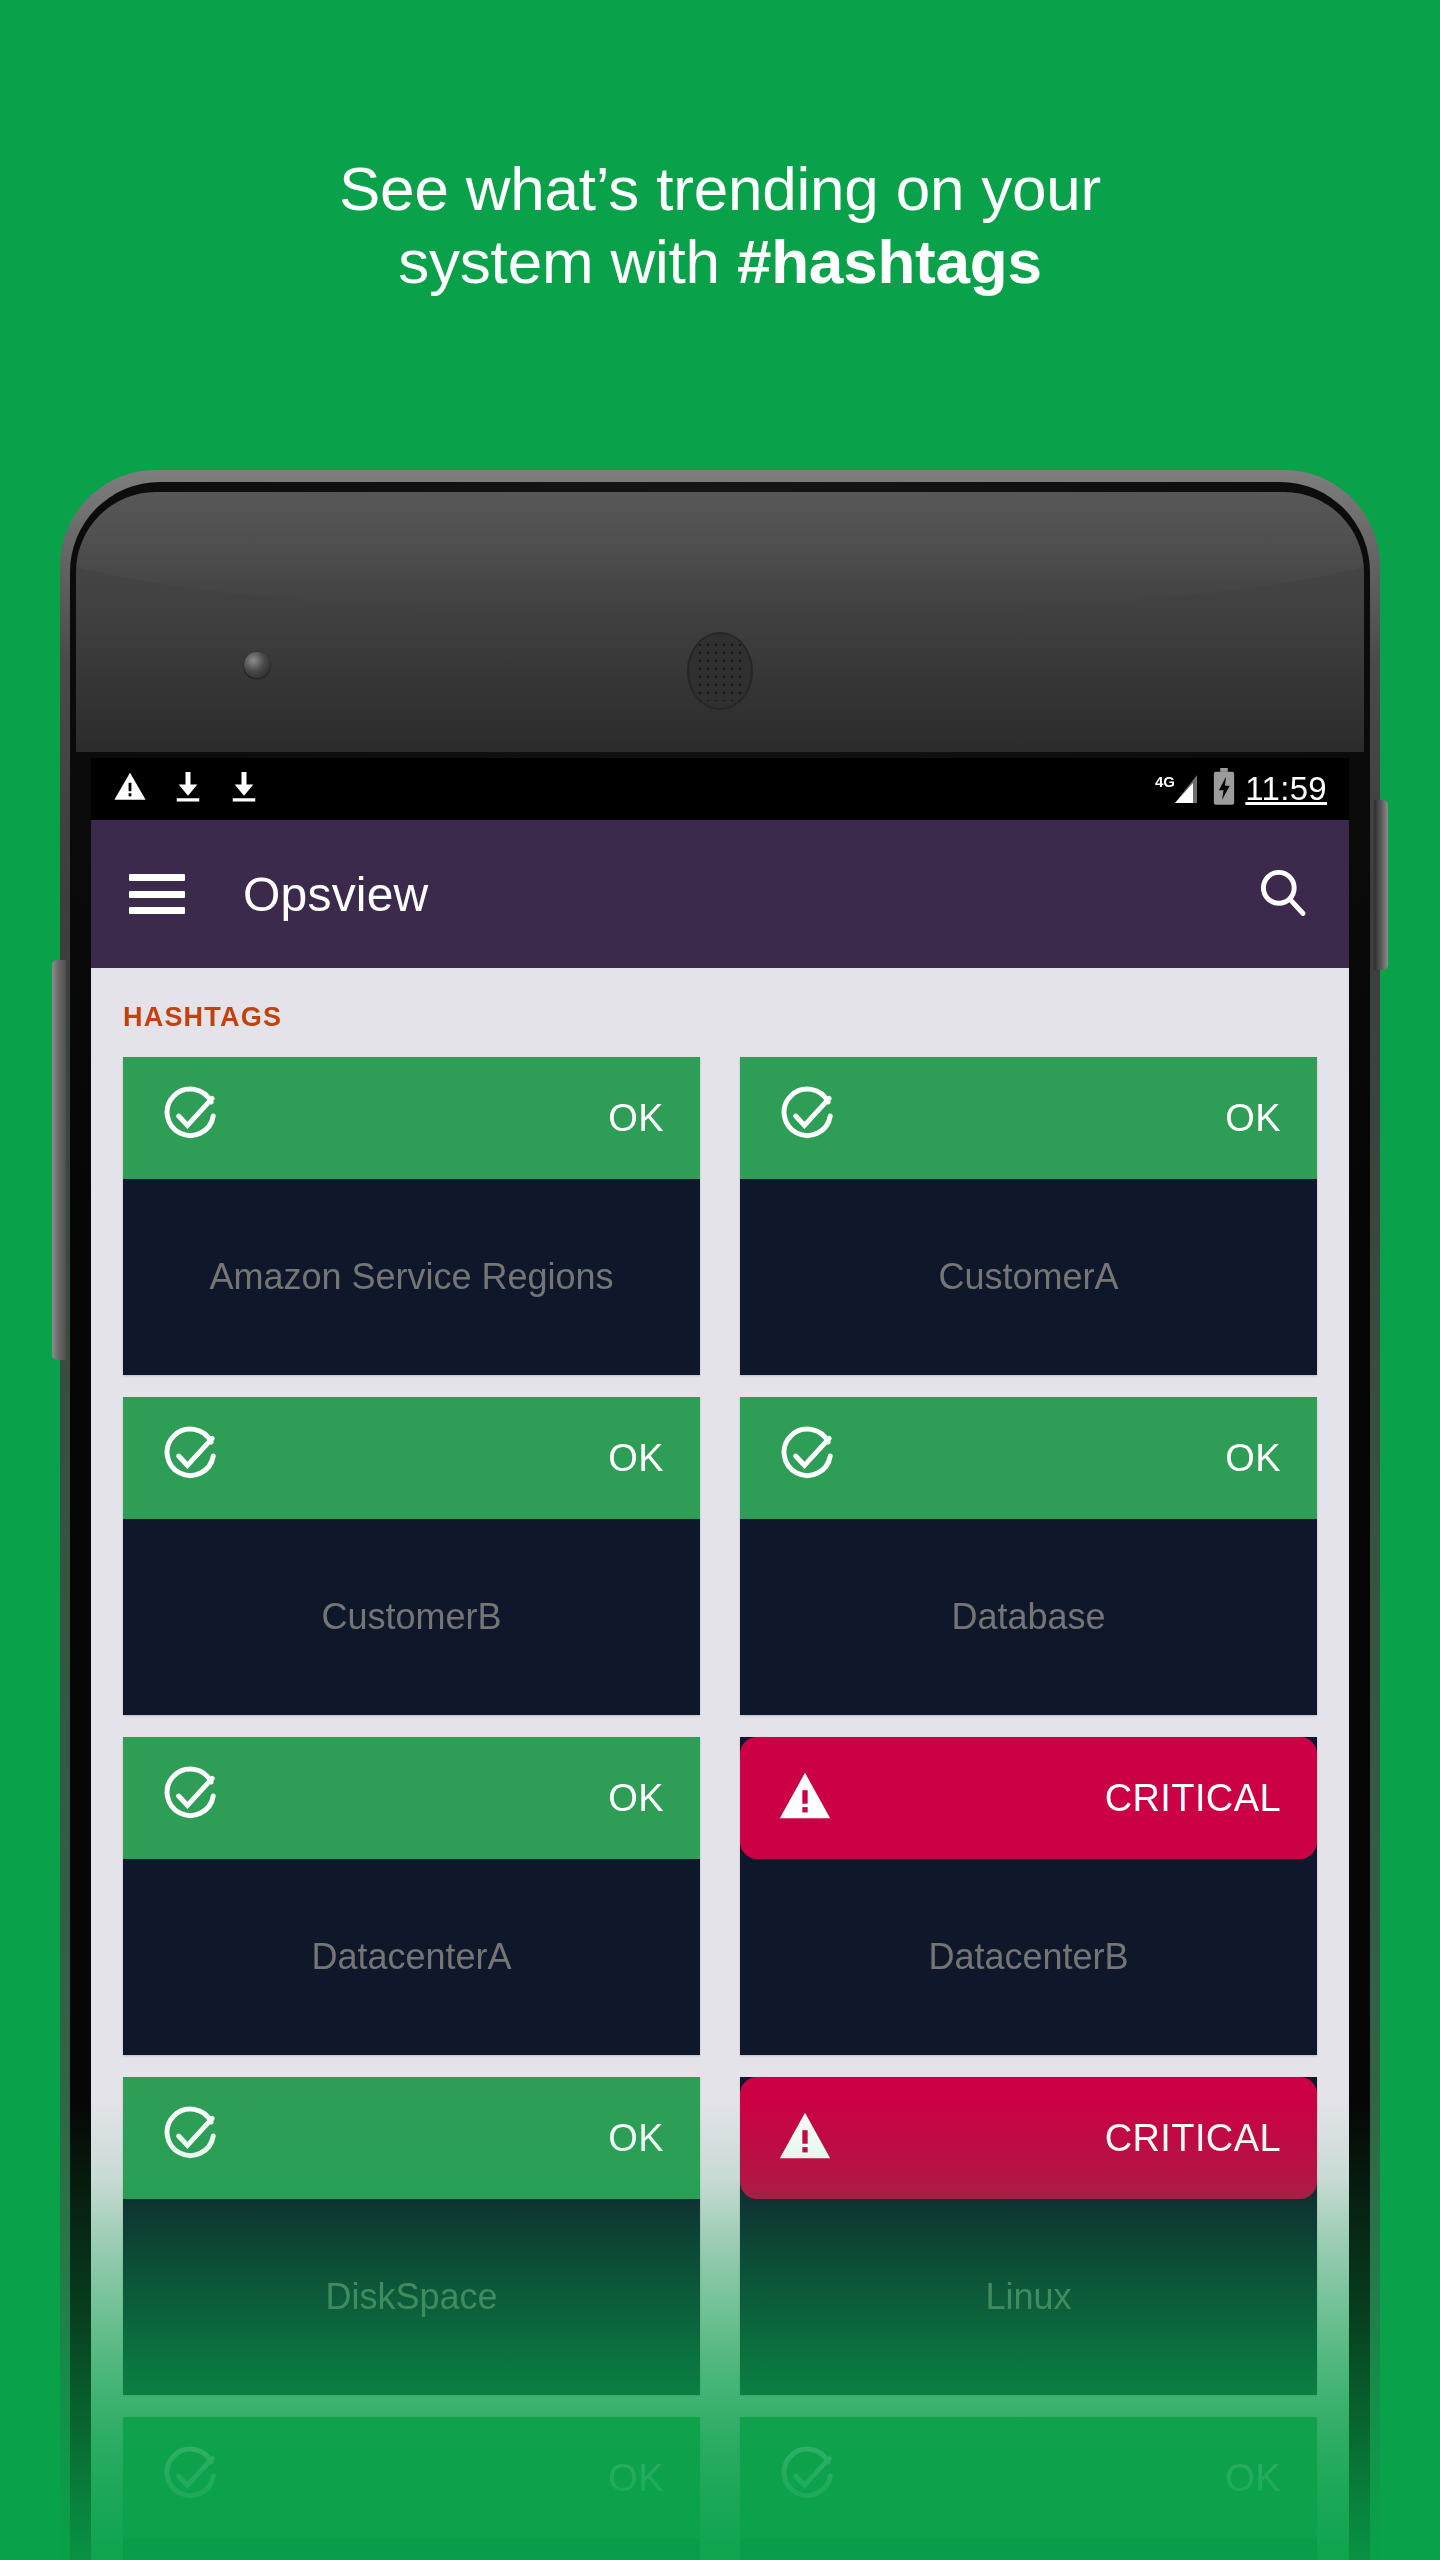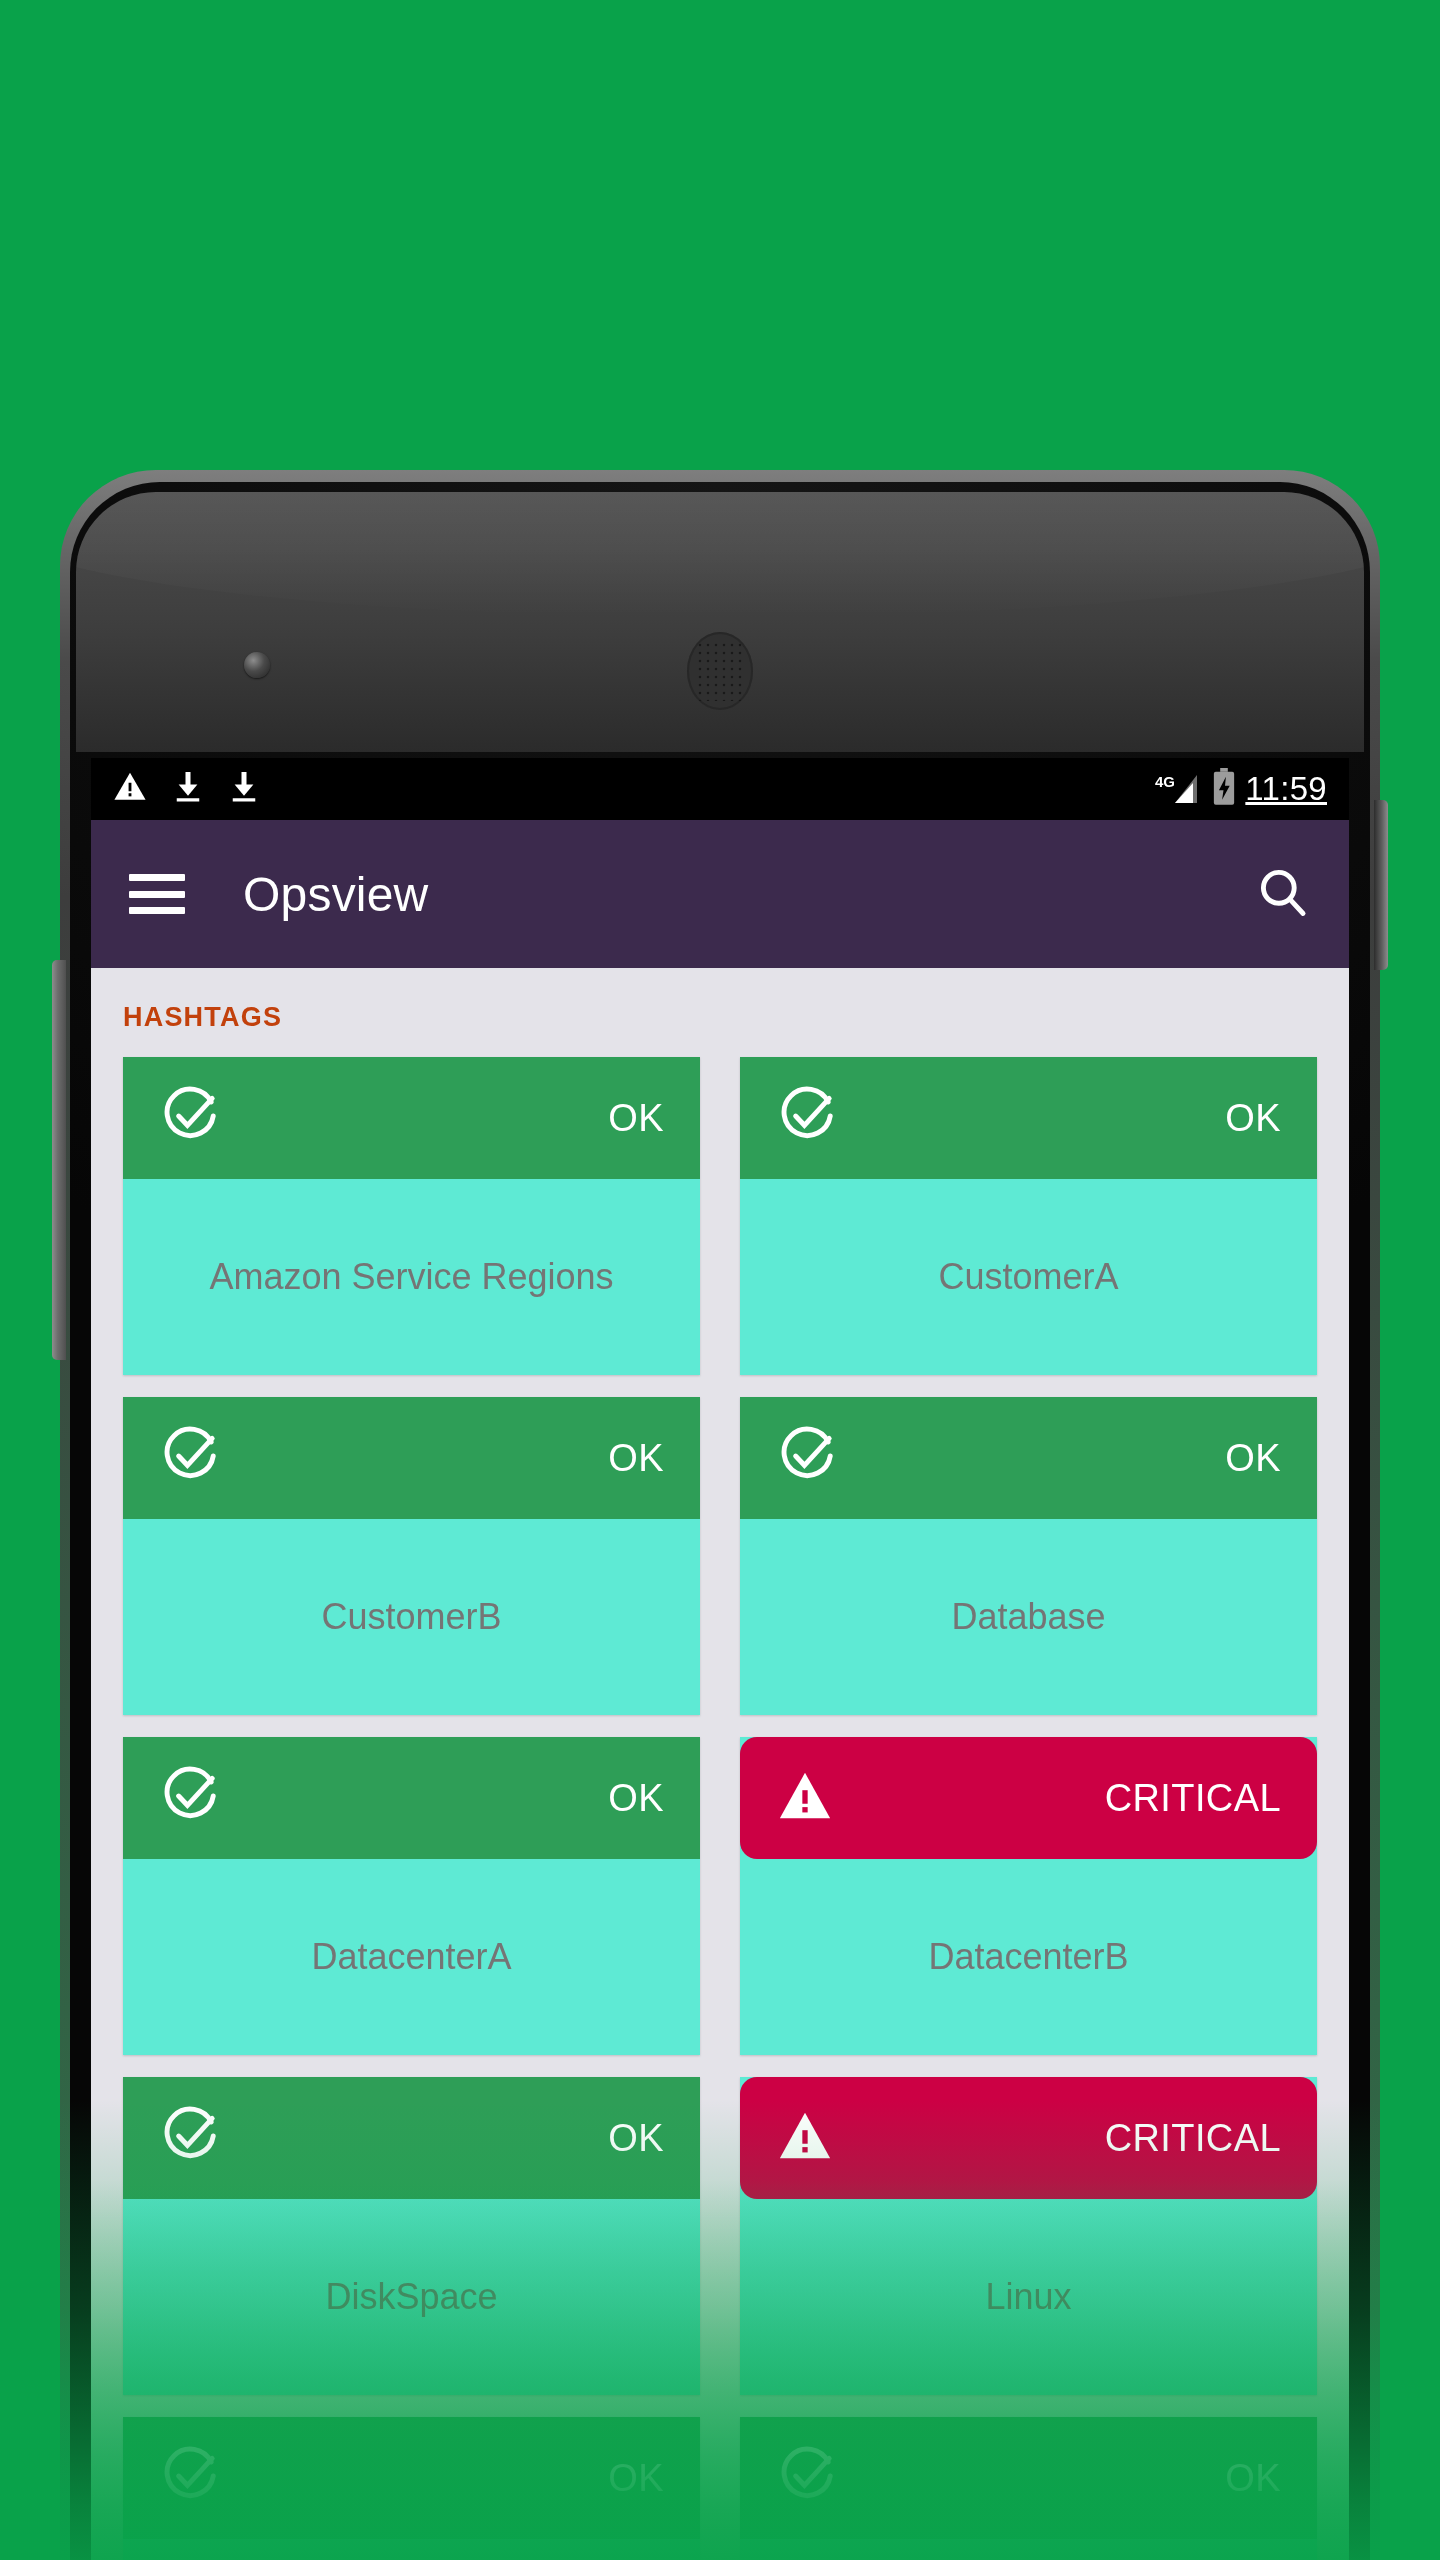--- a/index.html
+++ b/index.html
@@ -152,21 +152,21 @@
     letter-spacing:1.2px;
     padding:34px 0 24px 32px;
   }
   .grid{
     display:grid;
     grid-template-columns:1fr 1fr;
     gap:22px 40px;
     padding:0 32px;
   }
   .card{
-    background:#5eead4;
+    background:#0f172a;
     box-shadow:0 1px 2px rgba(0,0,0,.16);
     overflow:hidden;
     cursor:pointer;
   }
   .card-head{
     height:122px;
     display:flex; align-items:center;
     padding:0 36px;
     color:#ffffff;
   }
@@ -202,20 +202,26 @@
     position:absolute; left:-40px; right:-40px; bottom:-10px; height:520px;
     pointer-events:none;
     background:linear-gradient(180deg, rgba(9,162,74,0) 0%, rgba(9,162,74,.35) 40%, rgba(9,162,74,.8) 78%, rgba(9,162,74,1) 100%);
   }
 </style>
 </head>
 <body>
 
 <div id="stage">
 
+  <div id="headline">
+    <div>See what’s trending on your</div>
+    <div>
+      <span>system with </span><span class="hl-bold">#hashtags</span>
+    </div>
+  </div>
 
   <div id="phone">
     <div class="phone-rim"></div>
     <div class="phone-body"></div>
     <div class="phone-face">
       <div class="camera"></div>
       <div class="speaker"></div>
     </div>
     <div class="btn-vol"></div>
     <div class="btn-pwr"></div>

